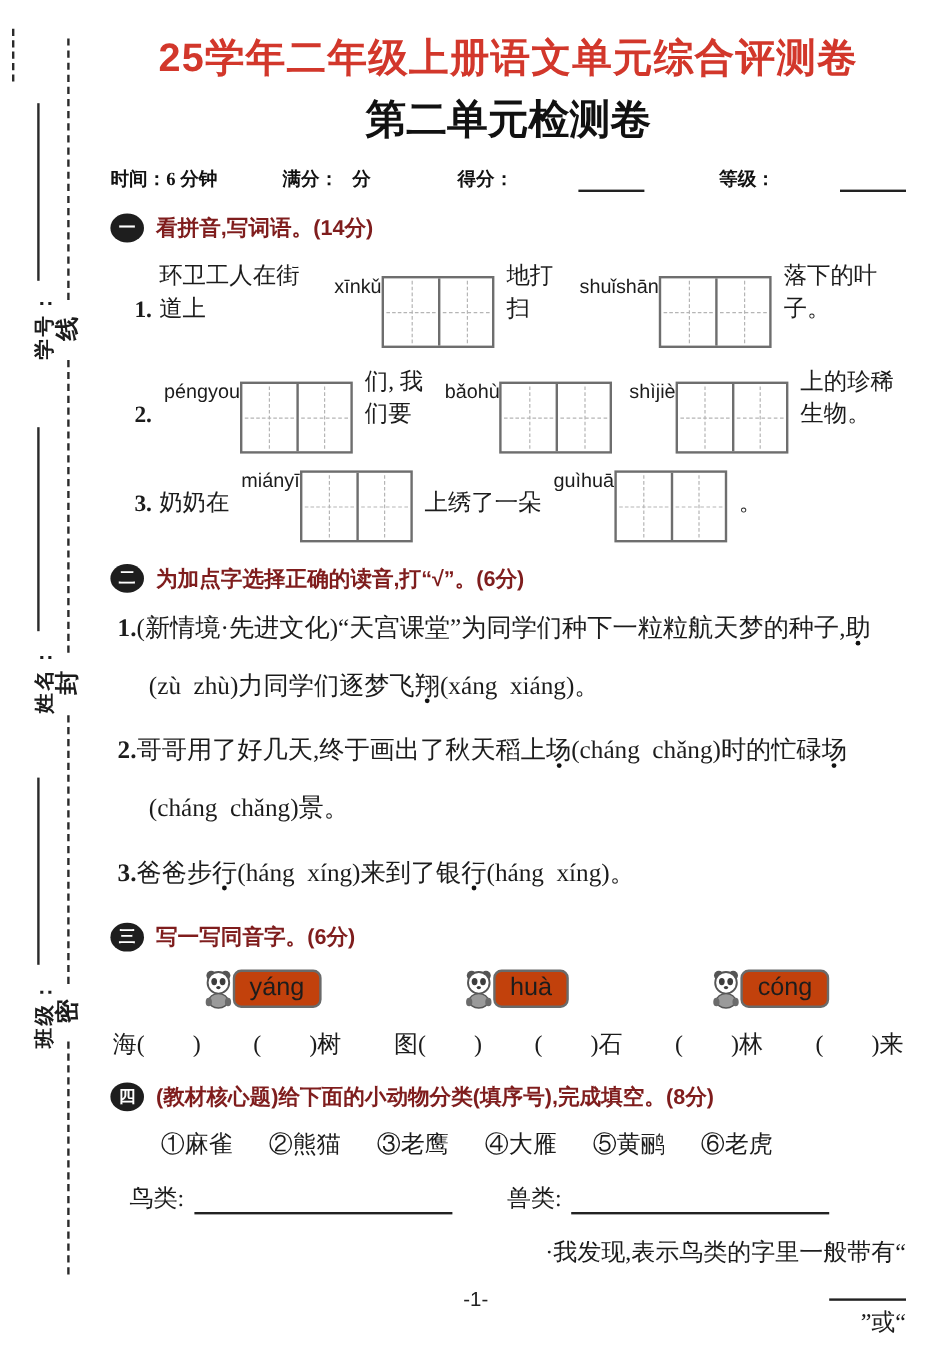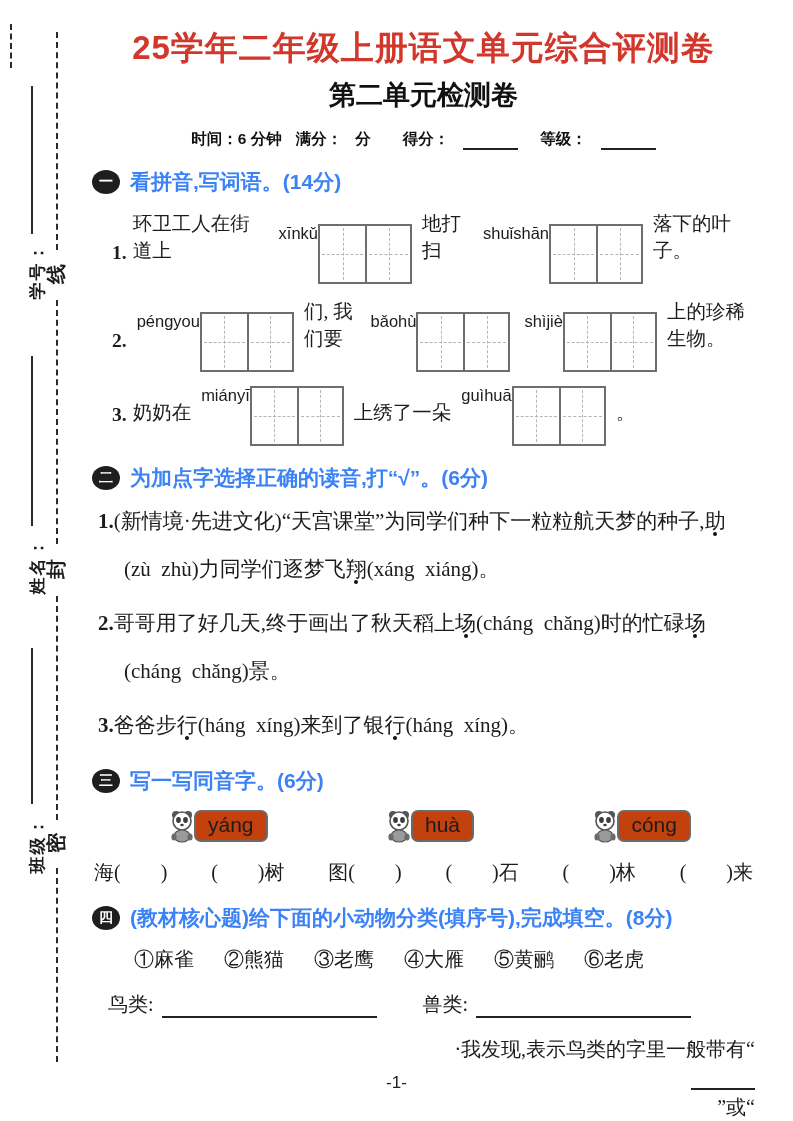--- a/index.html
+++ b/index.html
@@ -22,37 +22,37 @@
     font-size:20px; font-weight:bold; white-space:nowrap;
   }
   
   .content { position:absolute; left:84px; top:0; width:679px; height:1070px; padding:26px 8px 0 8px; }
   .title {
     text-align:center; font-family:"Liberation Sans", sans-serif;
     font-weight:bold; font-size:33px; letter-spacing:1px;
   }
   .subtitle {
     text-align:center; font-family:"Liberation Sans", sans-serif;
-    font-weight:bold; font-size:27px; margin-top:6px; color:#111;
+    font-weight:bold; font-size:34px; margin-top:6px; color:#111;
   }
   .info-line {
-    display:flex; justify-content:center; align-items:flex-end; gap:14px;
-    margin-top:16px; font-family:Liberation Sans, sans-serif;
+    display:flex; justify-content:space-between; align-items:flex-end; gap:14px;
+    margin-top:16px; font-family:Liberation Serif, serif;
     font-weight:bold; font-size:15.5px; color:#111;
   }
   .blank { display:inline-block; border-bottom:2px solid #222; height:1.15em; vertical-align:baseline; }
   .b55 { width:55px; } .b215 { width:215px; } .b70 { width:64px; }
   
   .sec { display:flex; align-items:center; gap:10px; margin-top:18px; }
   .badge {
     flex:none; width:28px; height:24px; background:#1e1e1e; color:#fff;
     border-radius:50%; display:flex; align-items:center; justify-content:center;
     font-family:"Liberation Sans", sans-serif; font-weight:bold; font-size:14px;
   }
-  .sec-title { font-family:"Liberation Sans", sans-serif; font-weight:bold; font-size:21px; color:#3b82f6; }
+  .sec-title { font-family:"Liberation Sans", sans-serif; font-weight:bold; font-size:18px; color:#7f1d1d; }
   
   .qrow { display:flex; align-items:flex-end; gap:6px; margin:14px 0 10px 20px; font-size:19.5px; }
   .qrow .qnum { font-weight:bold; margin-bottom:20px; }
   .qrow .seg  { margin-bottom:20px; white-space:pre-wrap; }
   .tzg { display:inline-flex; flex-direction:row; margin:0 4px; }
   .py  { display:flex; font-family:"Liberation Sans", sans-serif; font-size:16.5px; margin-bottom:2px; }
   .py i { flex:1; text-align:center; font-style:normal; }
   .cells { display:inline-flex; border:2px solid #6e6e6e; background:#fff; }
   .cell { position:relative; width:45px; height:56px; }
   .cell + .cell { border-left:2px solid #6e6e6e; }

